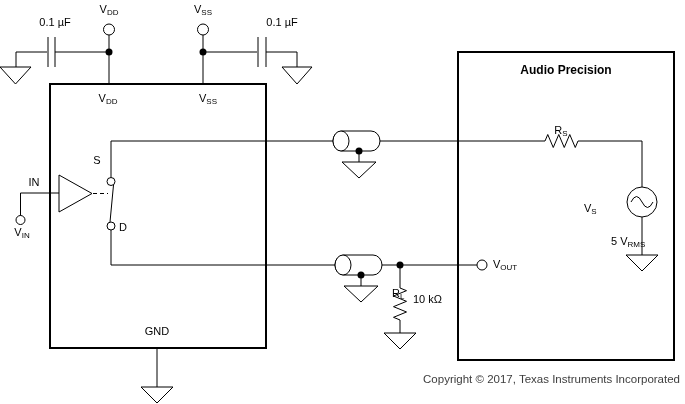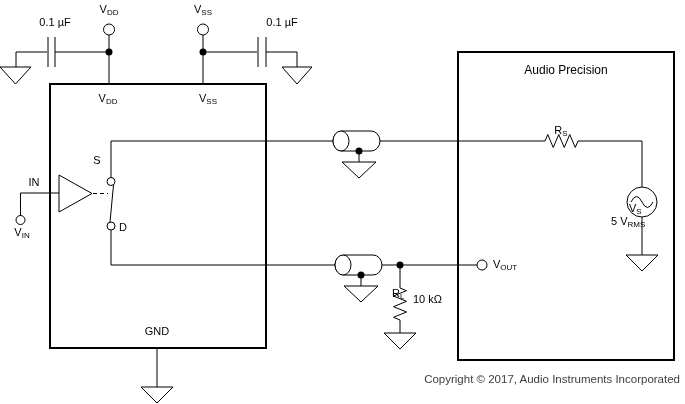--- a/index.html
+++ b/index.html
@@ -13,21 +13,21 @@
   .canvas svg{position:absolute;left:0;top:0;}
   .lbl{
     position:absolute;
     font-size:11px;
     color:#000;
     line-height:1.1;
     white-space:nowrap;
   }
   .ctr{transform:translateX(-50%);}
   .sub{font-size:8px;vertical-align:-2px;margin-top:44px;}
-  .title{font-size:12px;font-weight:normal;text-align:right;}
+  .title{font-size:12px;font-weight:bold;text-align:right;}
   .copyright{font-size:11.5px;color:#3d3d3d;}
 </style>
 </head>
 <body>
 
 <div class="canvas">
 
   <svg width="685" height="404" viewBox="0 0 685 404" fill="none" stroke="#000" stroke-width="1">
 
     <g>
@@ -137,18 +137,18 @@
 
   <div class="lbl title ctr" style="left:566px;top:64px">Audio Precision</div>
 
   <div class="lbl ctr" style="left:561px;top:124px"><span>R</span><span class="sub">S</span></div>
 
   <div class="lbl" style="left:493px;top:258px"><span>V</span><span class="sub">OUT</span></div>
 
   <div class="lbl" style="left:392px;top:287px"><span>R</span><span class="sub">L</span></div>
   <div class="lbl" style="left:413px;top:293px">10 kΩ</div>
 
-  <div class="lbl" style="left:629px;top:202px"><span>V</span><span class="sub">S</span></div>
-  <div class="lbl" style="left:611px;top:215px"><span>5 V</span><span class="sub">RMS</span></div>
+  <div class="lbl" style="left:584px;top:202px"><span>V</span><span class="sub">S</span></div>
+  <div class="lbl" style="left:611px;top:235px"><span>5 V</span><span class="sub">RMS</span></div>
 
-  <div class="lbl copyright" style="right:5px;top:373px">Copyright © 2017, Audio Instruments Incorporated</div>
+  <div class="lbl copyright" style="right:5px;top:373px">Copyright © 2017, Texas Instruments Incorporated</div>
 
 </div>
 
 </body></html>

